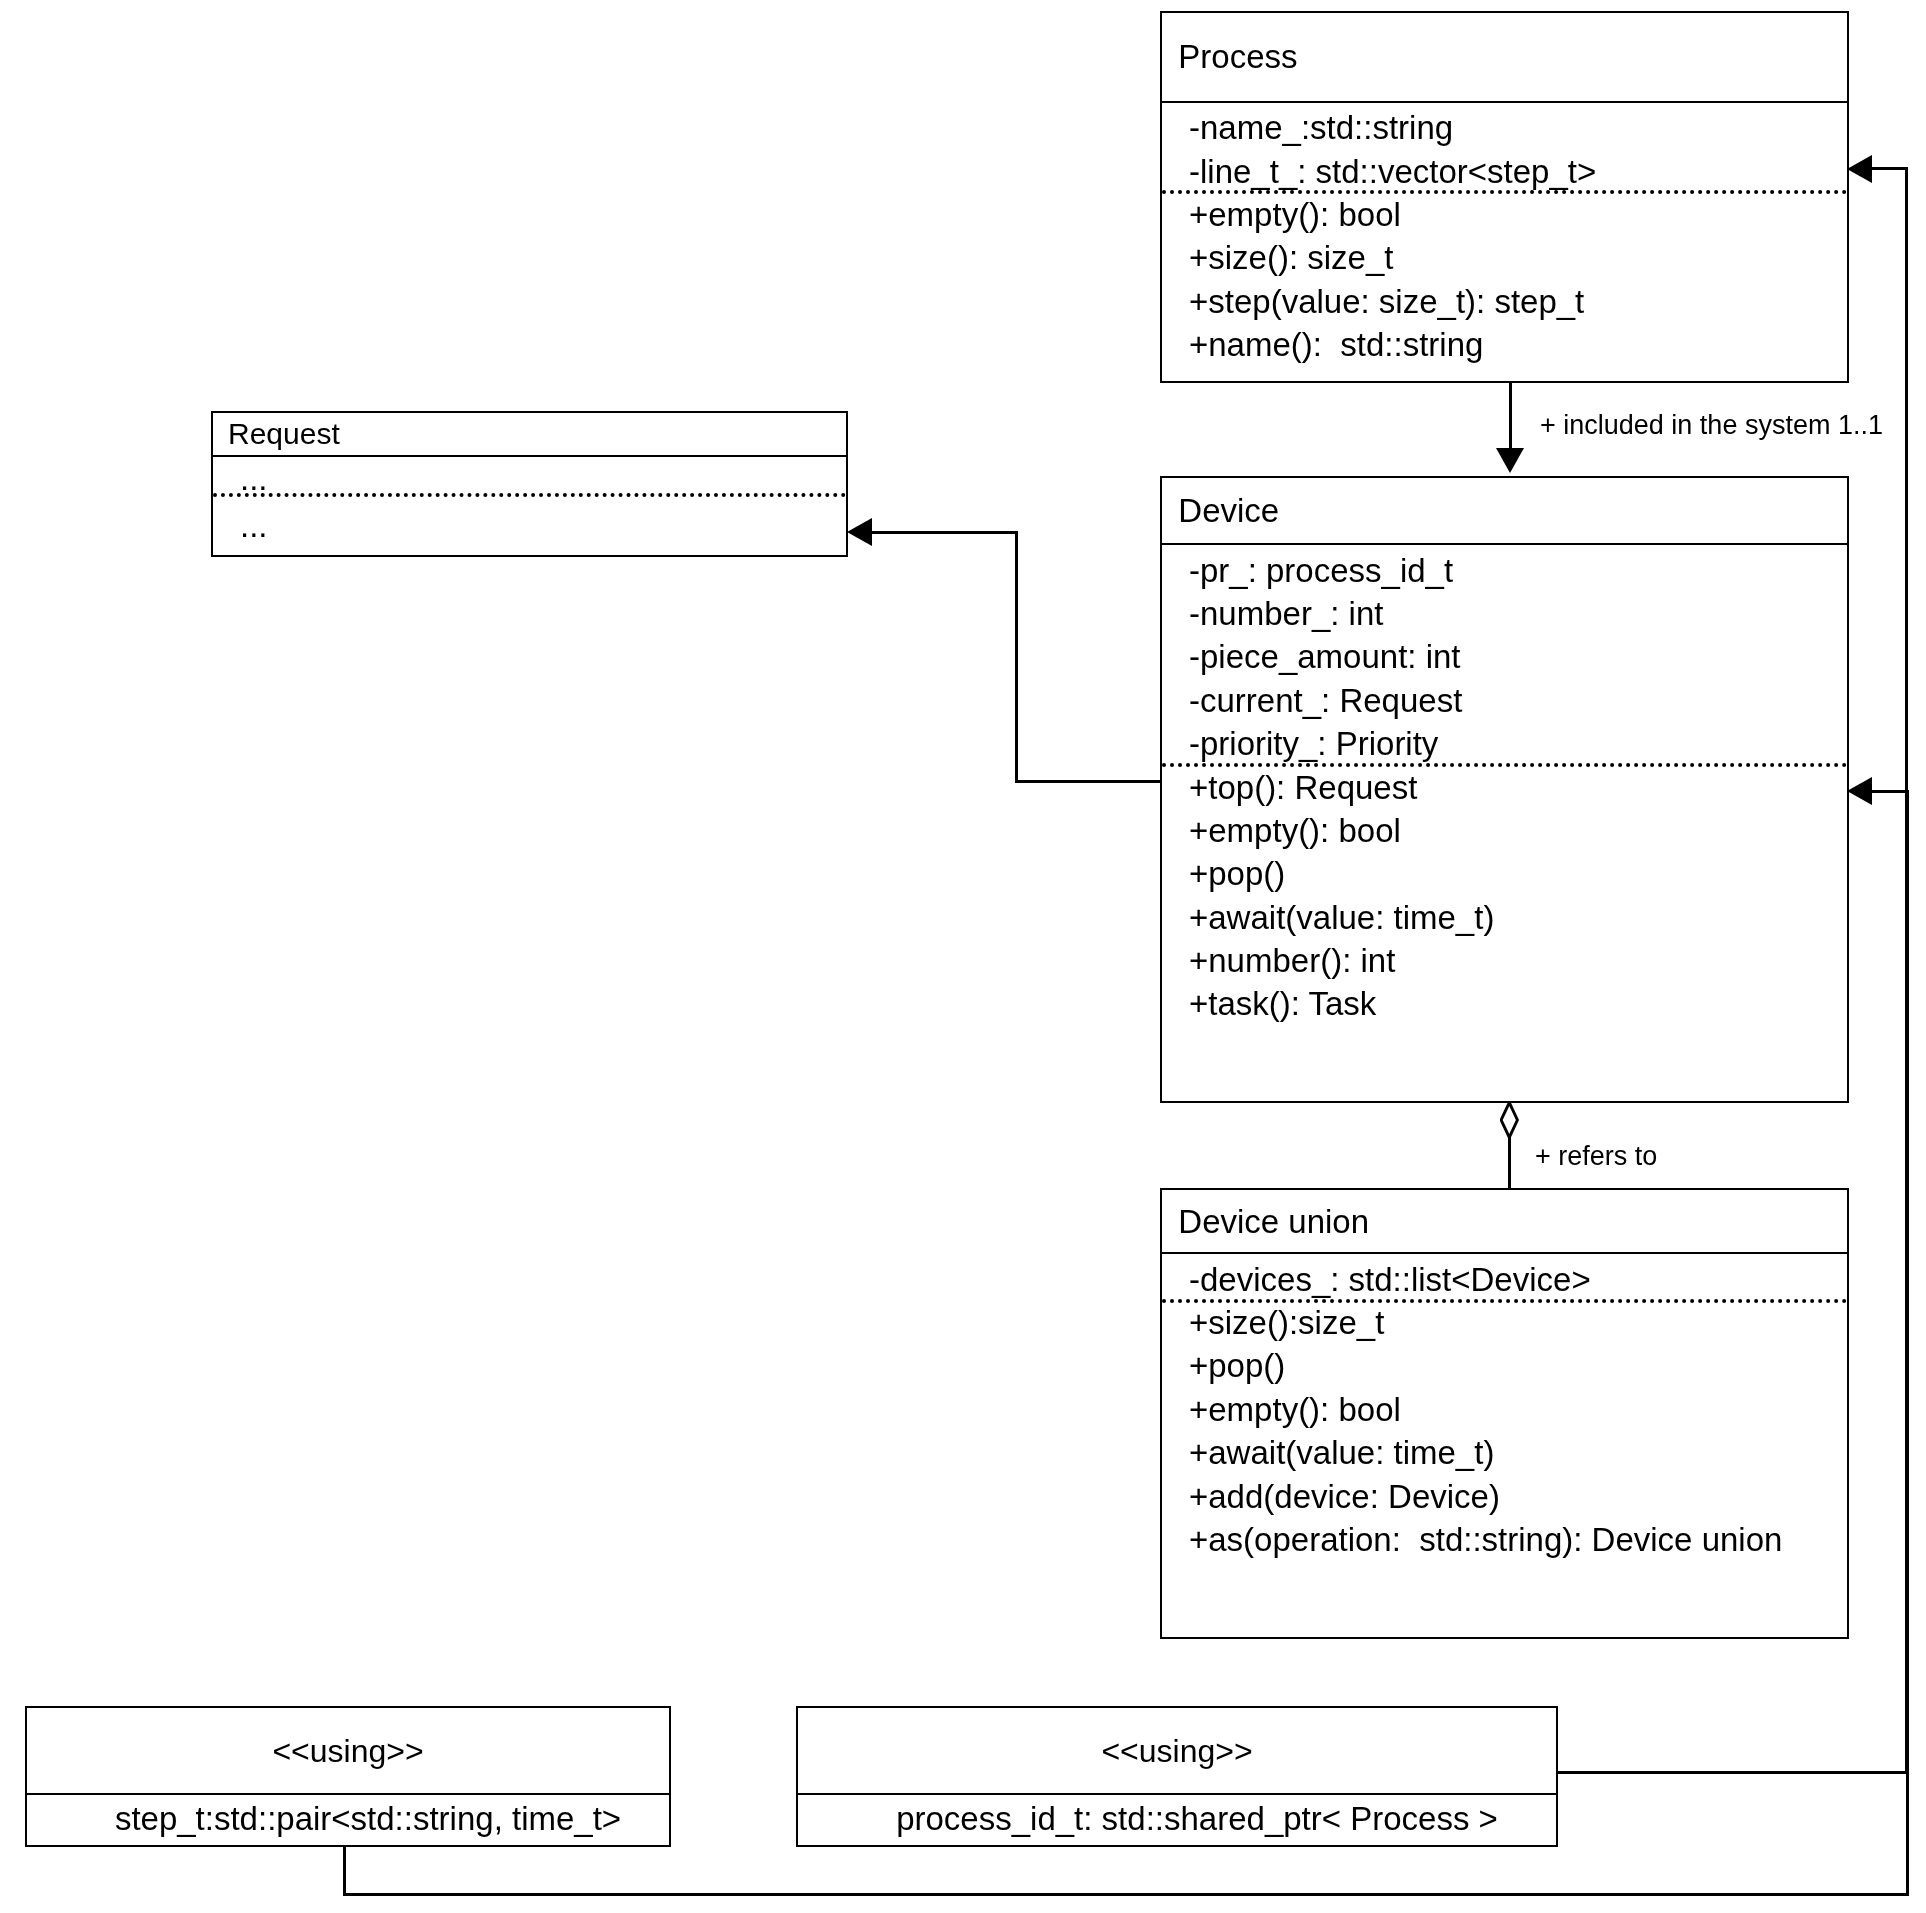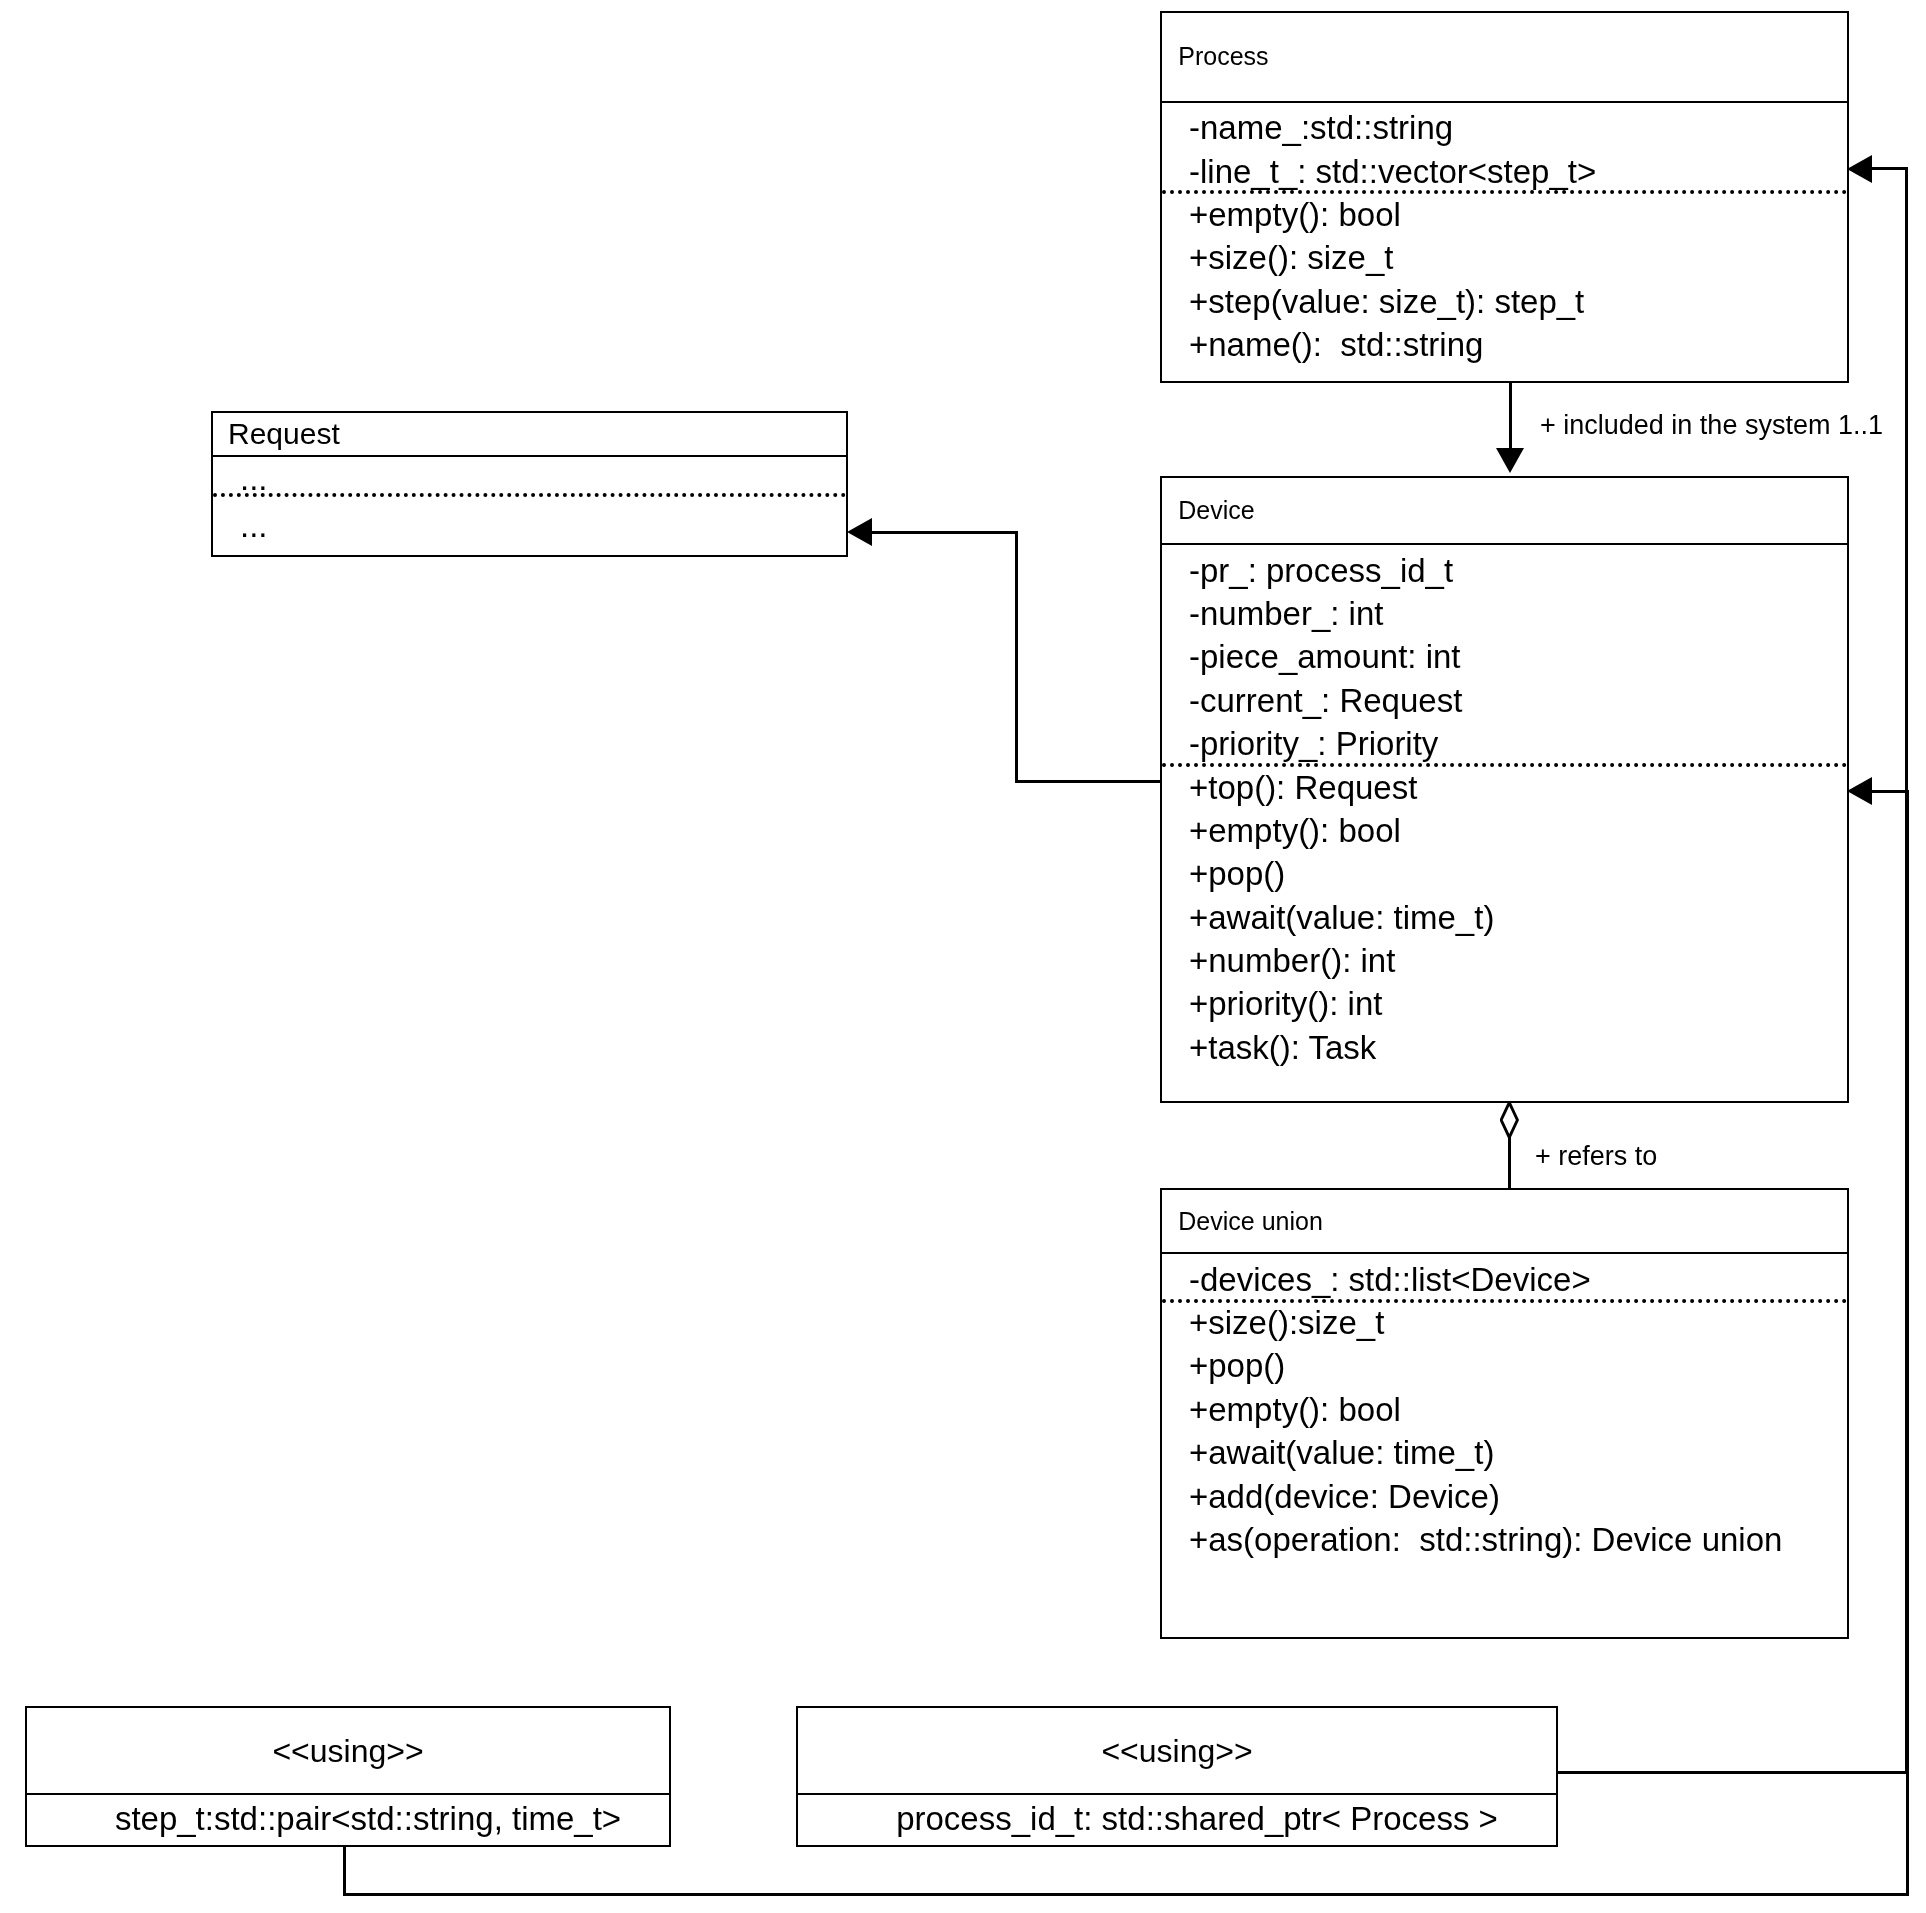--- a/index.html
+++ b/index.html
@@ -24,21 +24,21 @@
     border: 2.9px solid #000000;
     background: #ffffff;
     z-index: 5;
   }
   .uml-header {
     box-sizing: border-box;
     border-bottom: 2.9px solid #000000;
     display: flex;
     align-items: center;
     padding-left: 16.3px;
-    font-size: 25px;
+    font-size: 33px;
     color: #000000;
     line-height: 1;
   }
   .uml-header.centered {
     justify-content: center;
     padding-left: 0;
   }
   .uml-body {
     box-sizing: border-box;
     padding: 3.5px 0 3.5px 0;
@@ -149,21 +149,20 @@
       <div class="uml-line">-number_: int</div>
       <div class="uml-line">-piece_amount: int</div>
       <div class="uml-line">-current_: Request</div>
       <div class="uml-line">-priority_: Priority</div>
       <div class="dotted-sep" style="top:218px;"></div>
       <div class="uml-line">+top(): Request</div>
       <div class="uml-line">+empty(): bool</div>
       <div class="uml-line">+pop()</div>
       <div class="uml-line">+await(value: time_t)</div>
       <div class="uml-line">+number(): int</div>
-      <div class="uml-line">+priority(): int</div>
       <div class="uml-line">+task(): Task</div>
     </div>
   </div>
 
   <div class="uml-box" style="left:1160px; top:1188px; width:689px; height:451px;">
     <div class="uml-header" style="height:64px;text-align:center;">
       <span>Device union</span>
     </div>
     <div class="uml-body" style="height:384px;">
       <div class="uml-line">-devices_: std::list&lt;Device&gt;</div>

